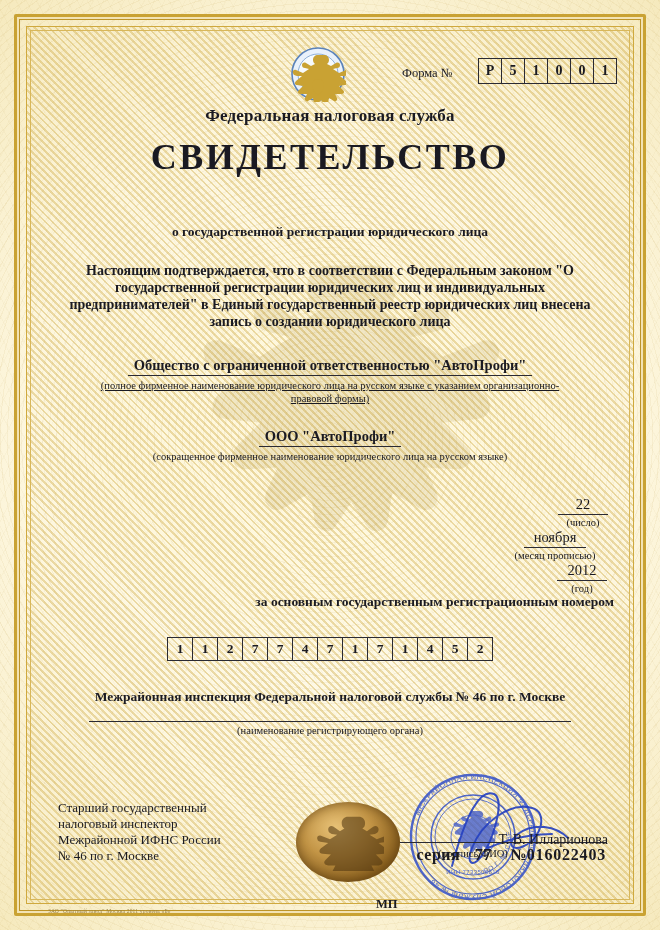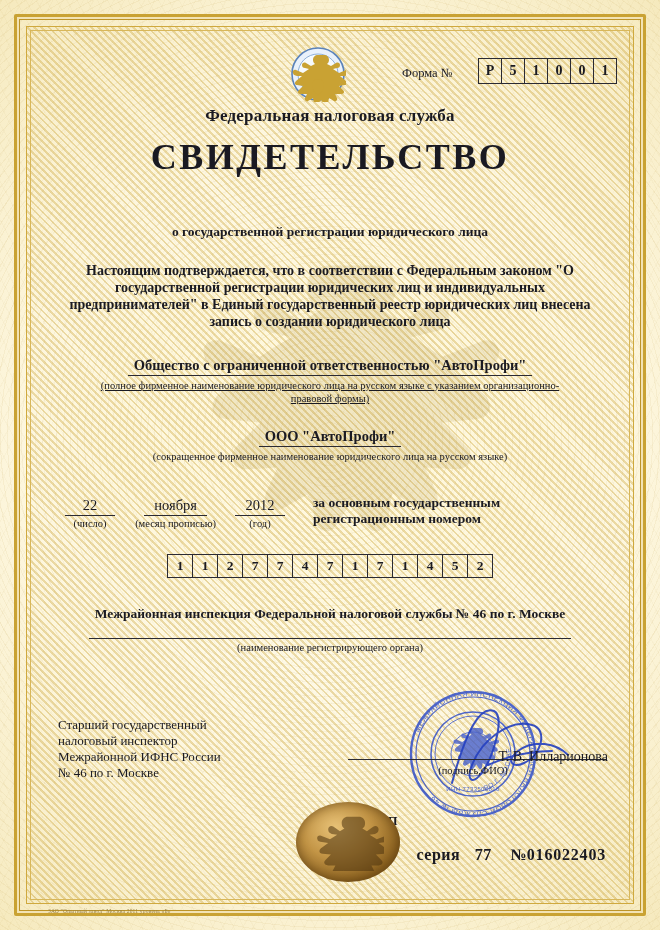--- a/index.html
+++ b/index.html
@@ -168,22 +168,23 @@
     line-height: 13px;
     padding: 0 40px;
   }
 
   .name-block2 { margin-top: 22px; text-align: center; }
 
   
   .date-row {
     margin-top: 32px;
     display: flex;
-    align-items: center;
+    align-items: flex-end;
     padding-left: 18px;
+    flex-direction: column;
   }
   .date-field { text-align: center; }
   .date-val {
     font-size: 14.5px;
     border-bottom: 1px solid #2a2a33;
     padding: 0 10px 1px 10px;
     display: inline-block;
     min-width: 30px;
   }
   .date-cap { font-size: 10.5px; margin-top: 2px; }

